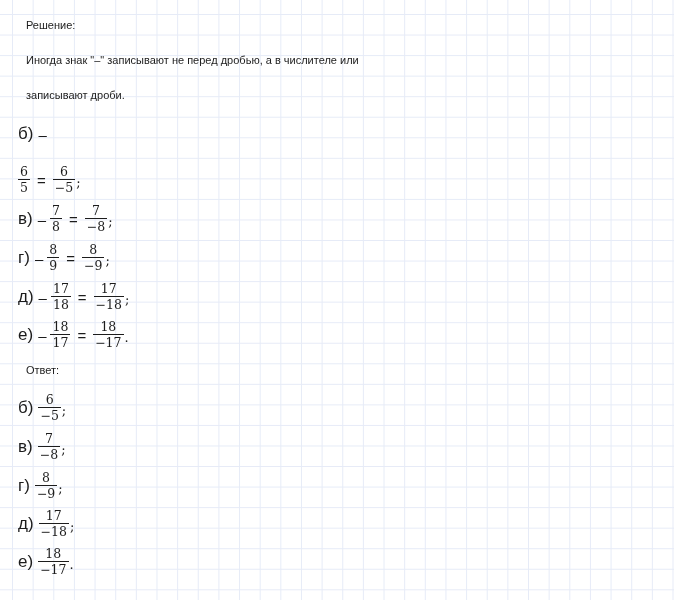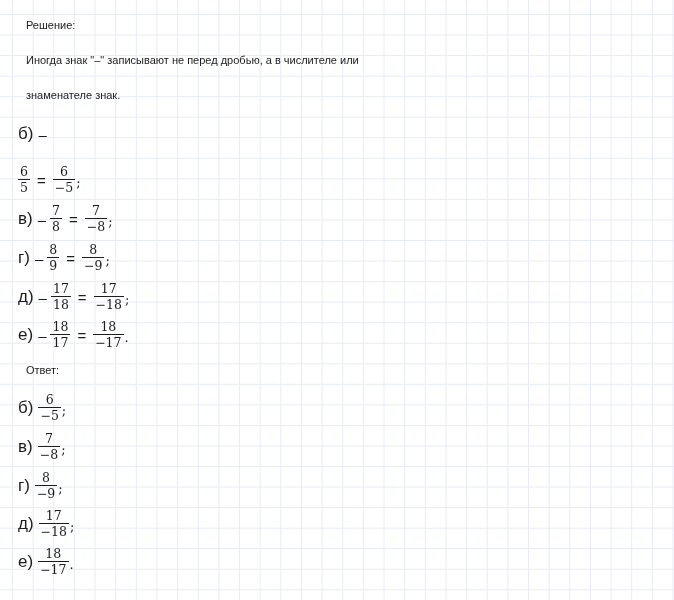--- a/index.html
+++ b/index.html
@@ -30,21 +30,21 @@
   .frac .den { padding: 0 2px; }
   .eq { margin: 0 7px; font-size: 15px; }
   .punct { font-family: "DejaVu Serif", serif; font-size: 13px; margin-left: 1px; position: relative; top: 2px; }
 </style>
 </head>
 <body>
 
 <div class="doc">
   <div class="line" style="top:19px">Решение:</div>
   <div class="line" style="top:54px">Иногда знак "–" записывают не перед дробью, а в числителе или</div>
-  <div class="line" style="top:89px">знаменателе знак.</div>
+  <div class="line" style="top:89px">записывают дроби.</div>
 
   <div class="row" style="top:124px">
     <span class="lbl">б)</span>
     <span class="minus">–</span>
   </div>
 
   <div class="row" style="top:165px">
     <span class="frac">
         <span class="num">6</span>
         <span class="bar"></span>

